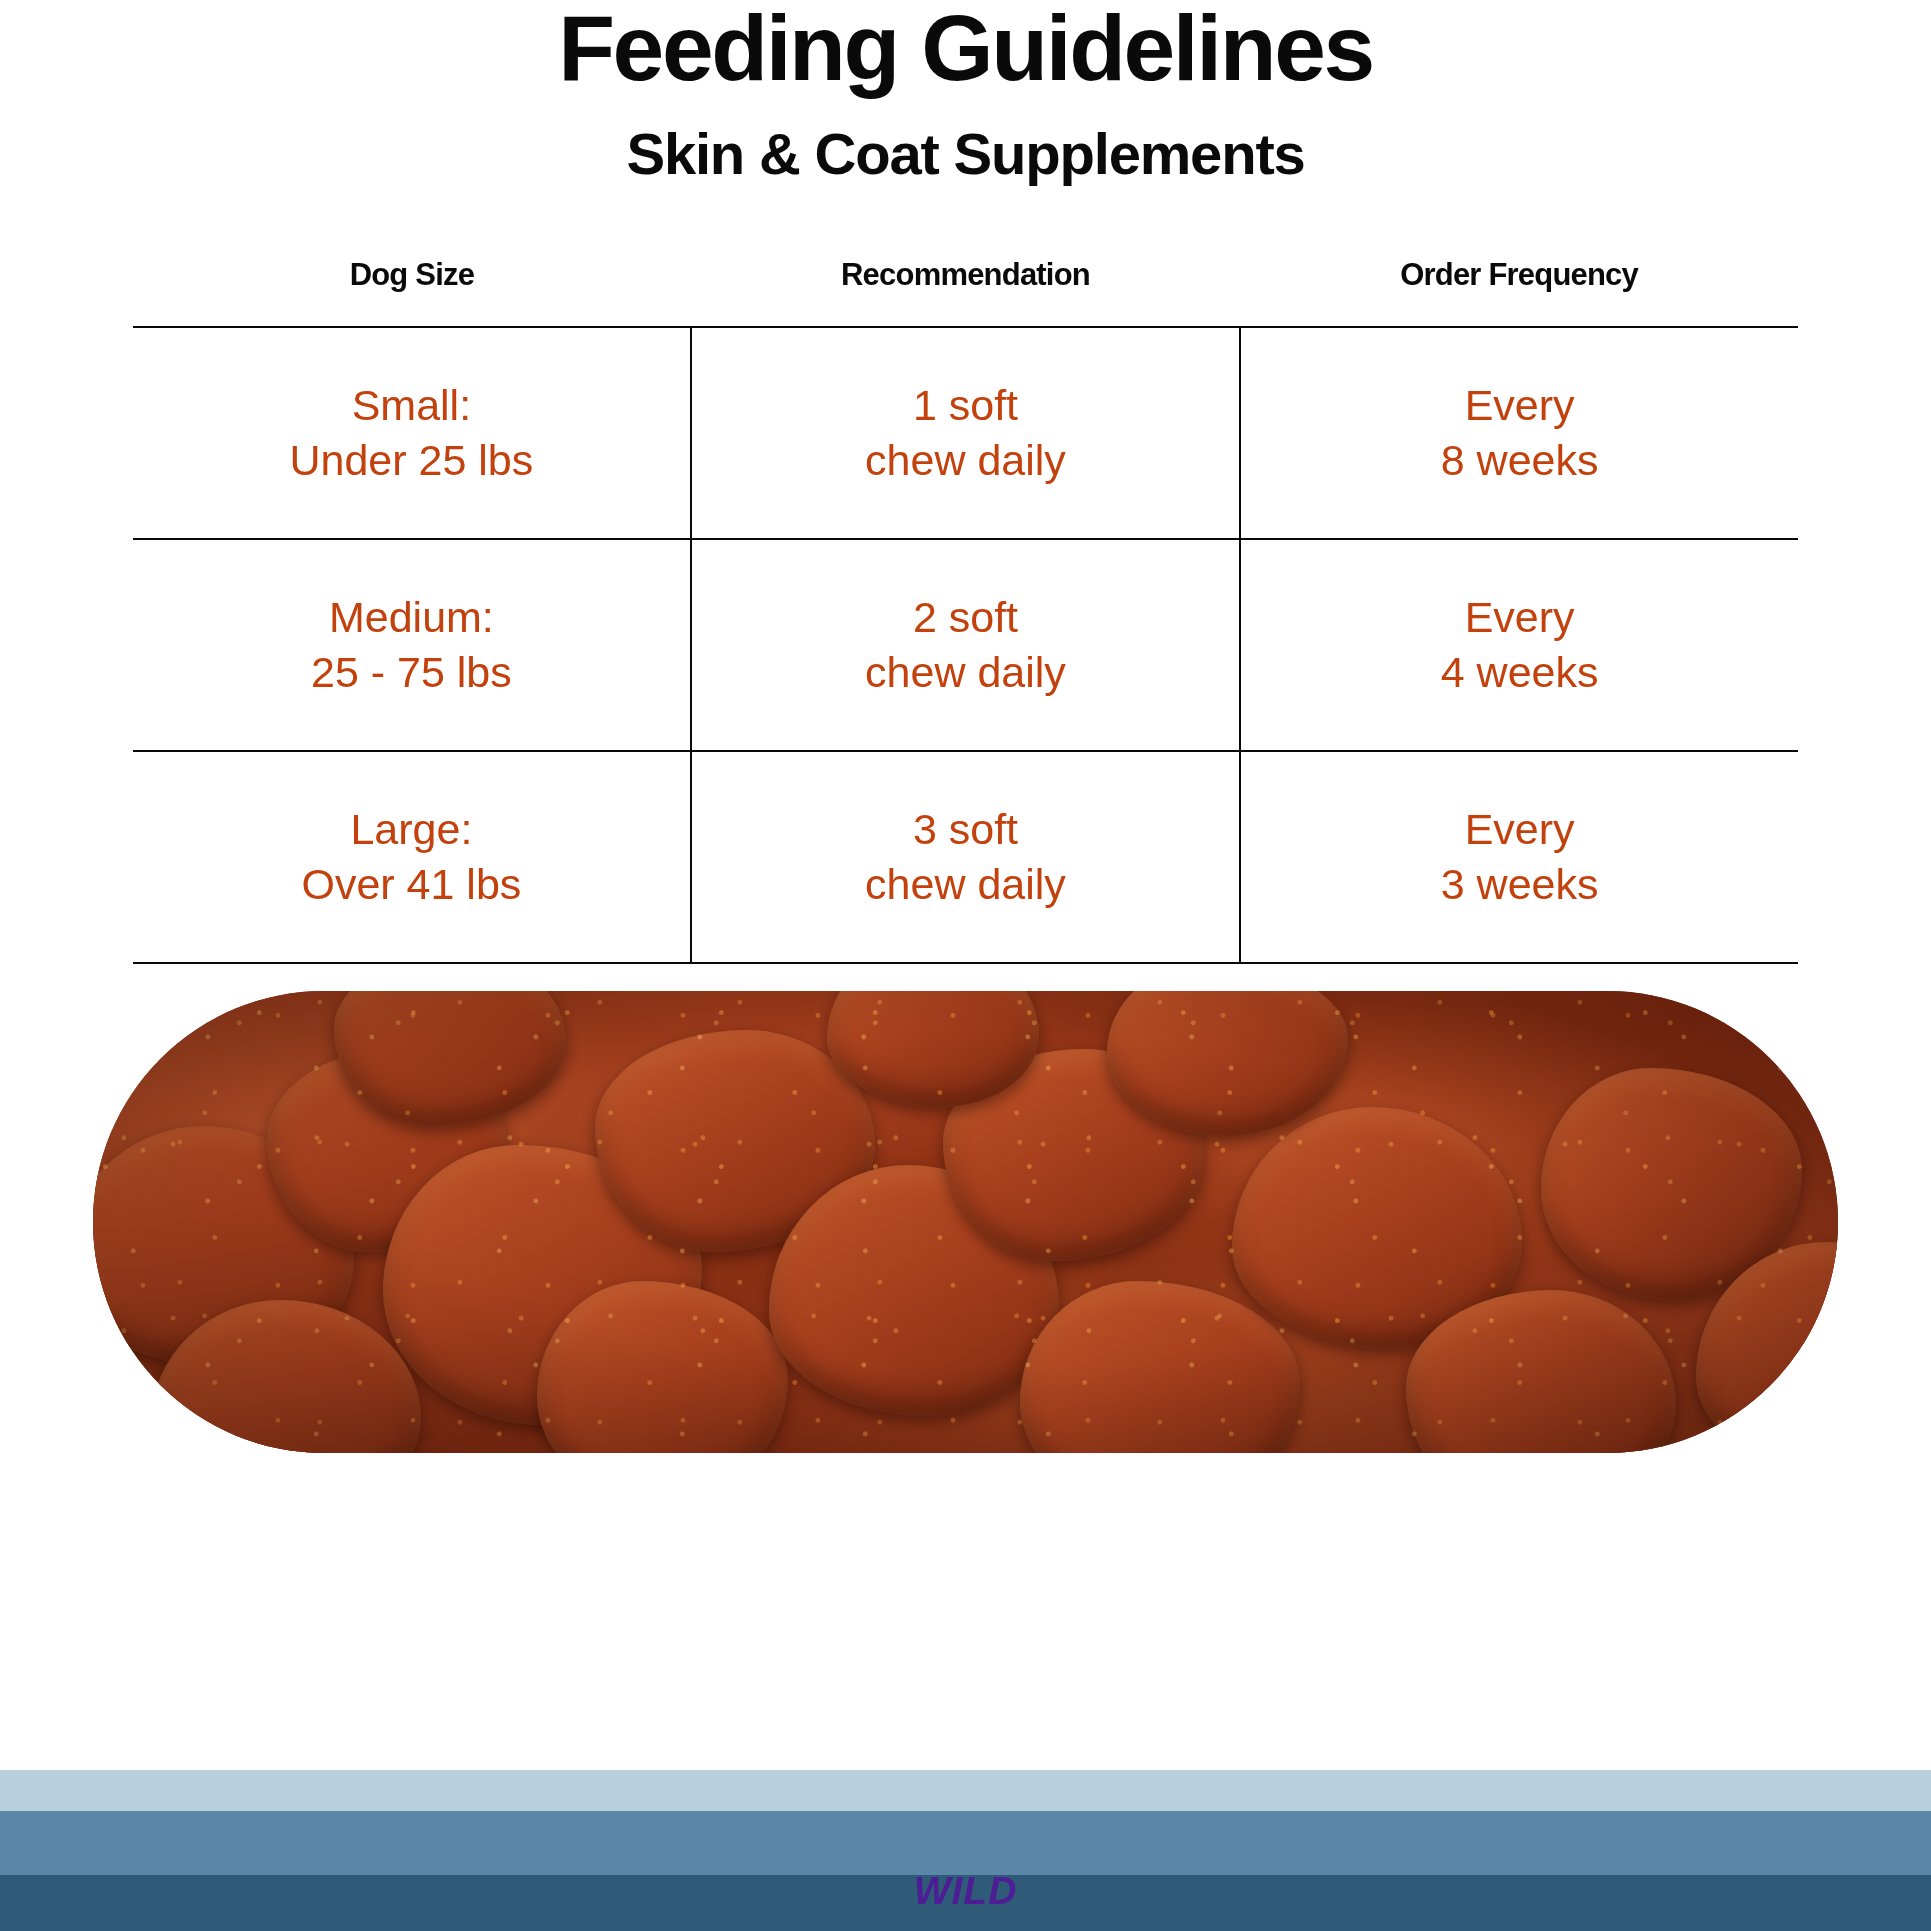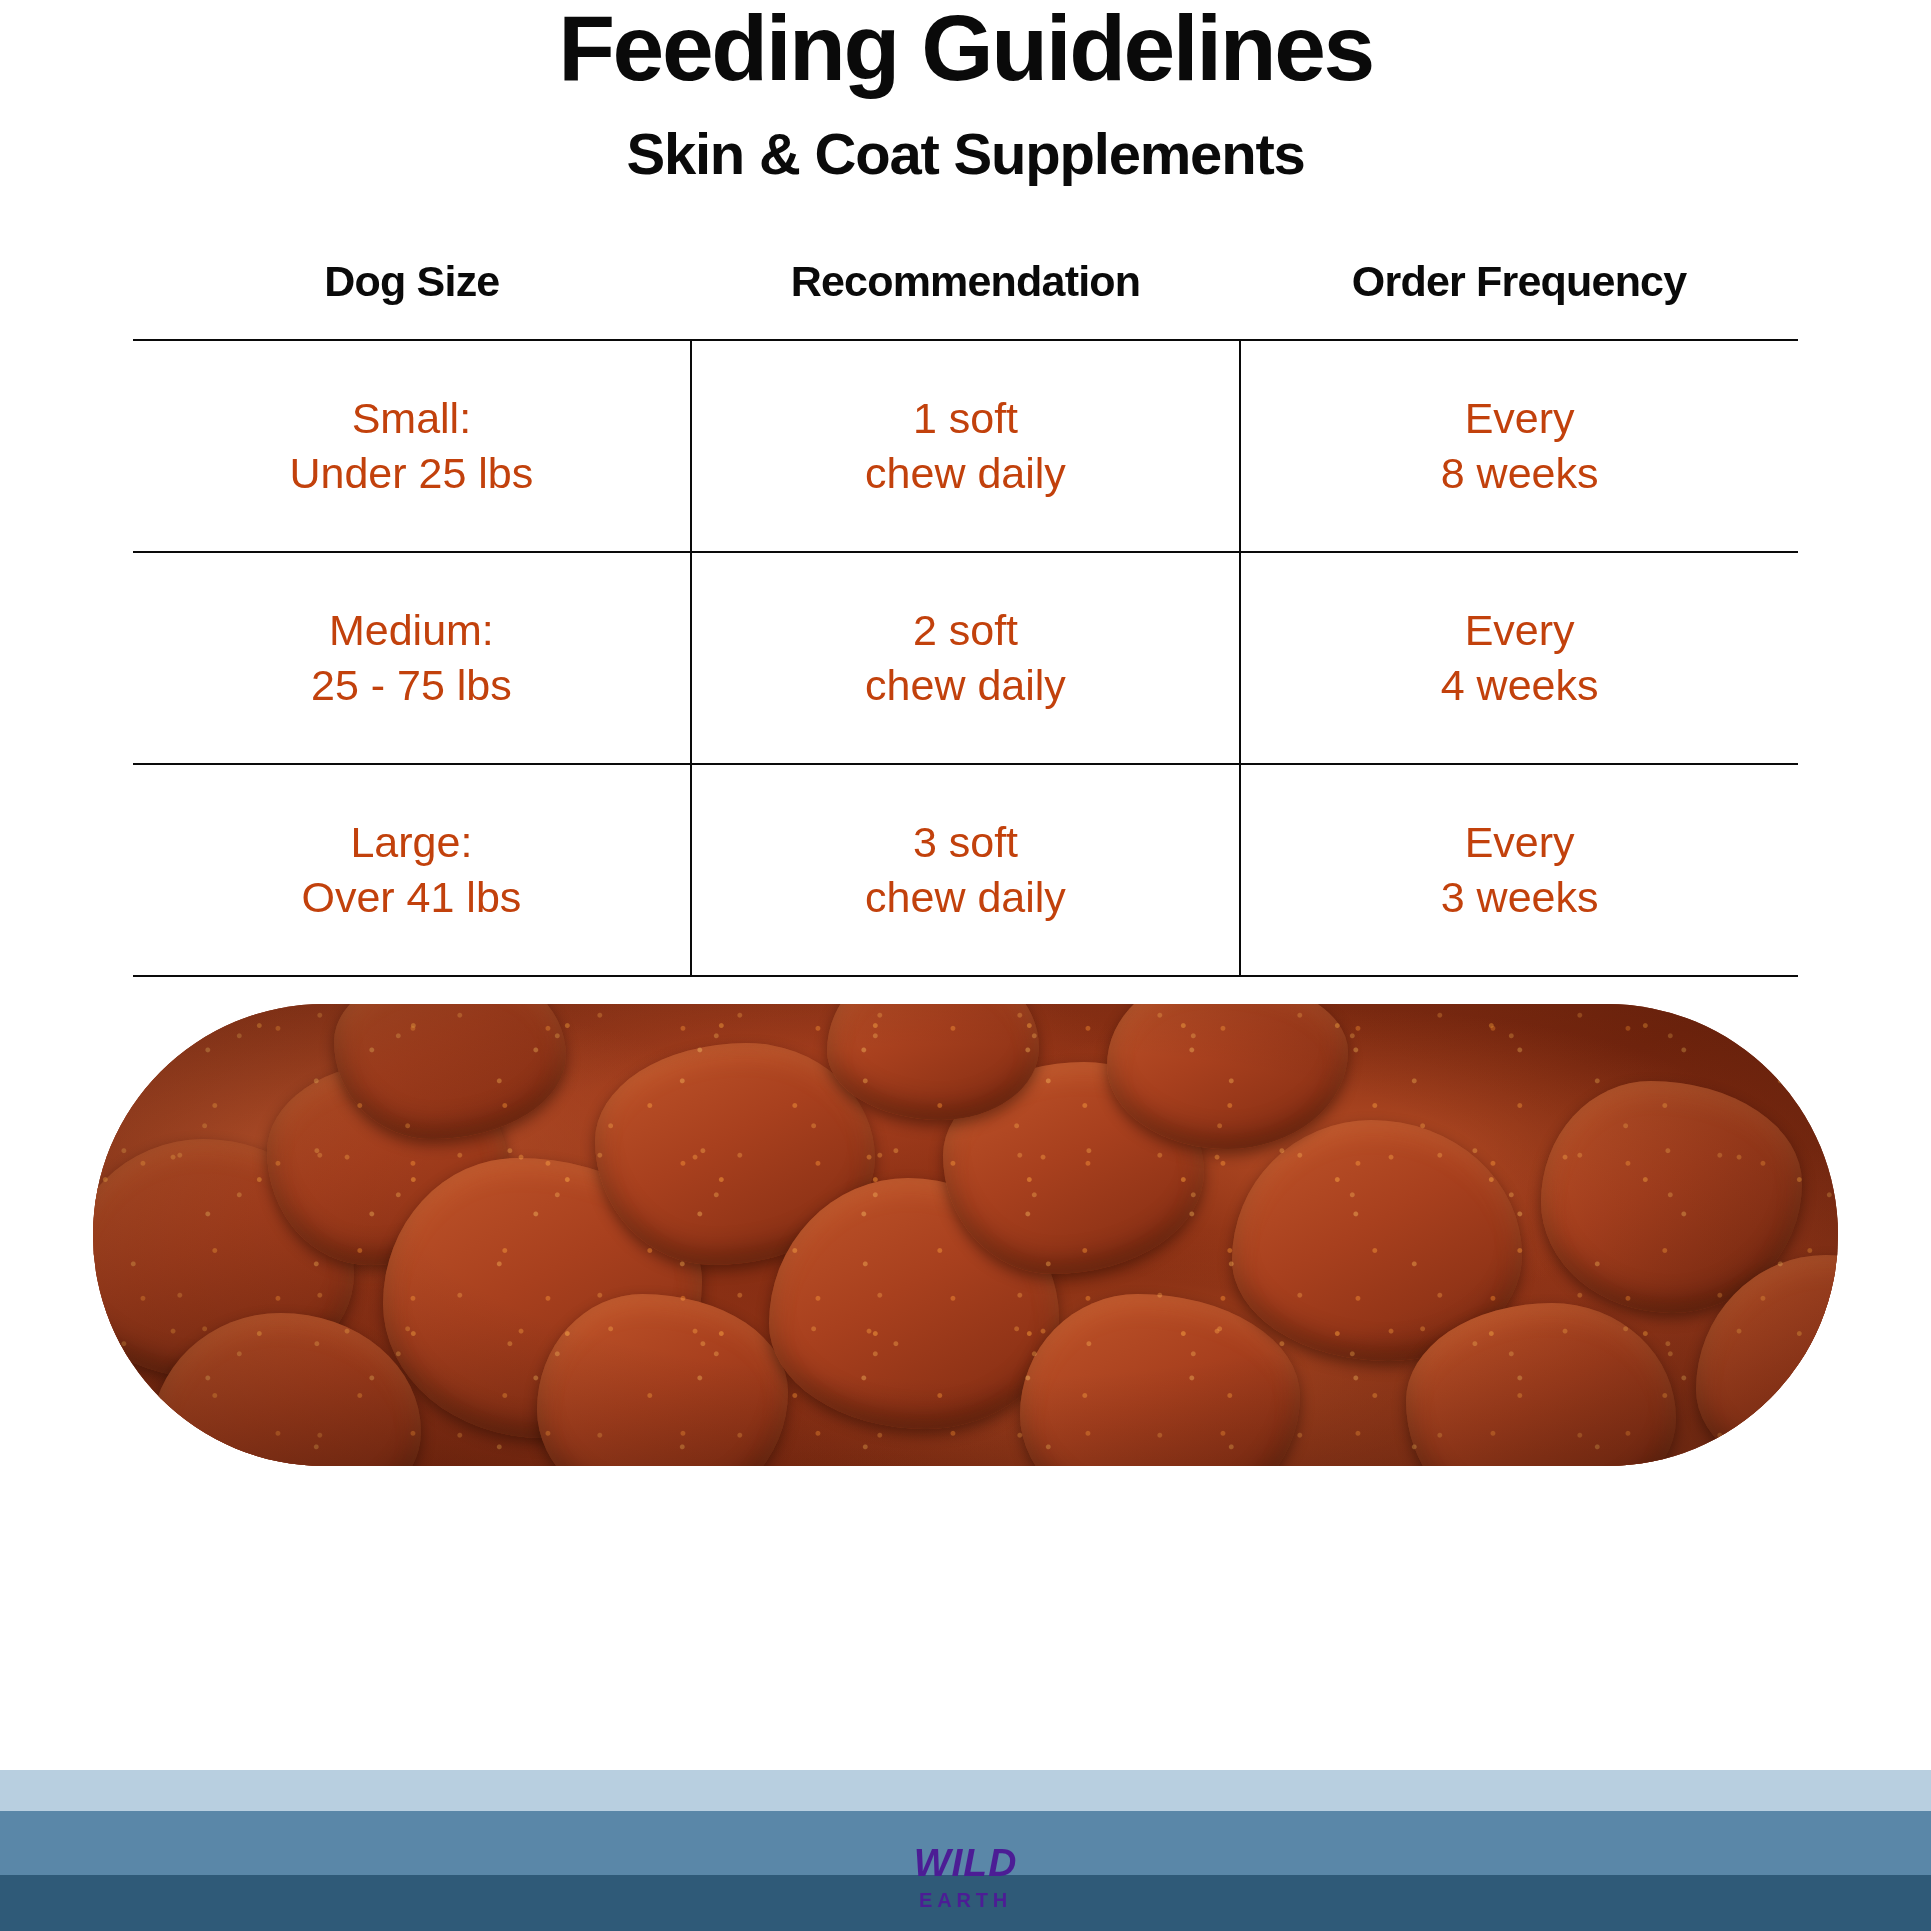--- a/index.html
+++ b/index.html
@@ -49,21 +49,21 @@
   
   .table-wrap {
     margin: 71px 133px 0 133px;
   }
   table.guidelines {
     width: 100%;
     border-collapse: collapse;
     table-layout: fixed;
   }
   table.guidelines th {
-    font-size: 43px;
+    font-size: 31px;
     font-weight: 800;
     letter-spacing: -0.8px;
     padding: 0 0 33px 0;
     text-align: center;
     color: #0a0a0a;
     border: none;
   }
   table.guidelines thead tr {
     border-bottom: 2.9px solid #0a0a0a;
   }
@@ -284,18 +284,17 @@
       <div class="vig"></div>
     </div>
   </div>
 
   <div class="footer">
     <div class="band-light"></div>
     <div class="band-mid"></div>
     <div class="band-dark"></div>
     <div class="logo">
       <span class="logo-wild">WILD</span>
-      <span class="logo-earth">EARTH</span>
     </div>
   </div>
 
 </div>
 
 
 </body></html>

